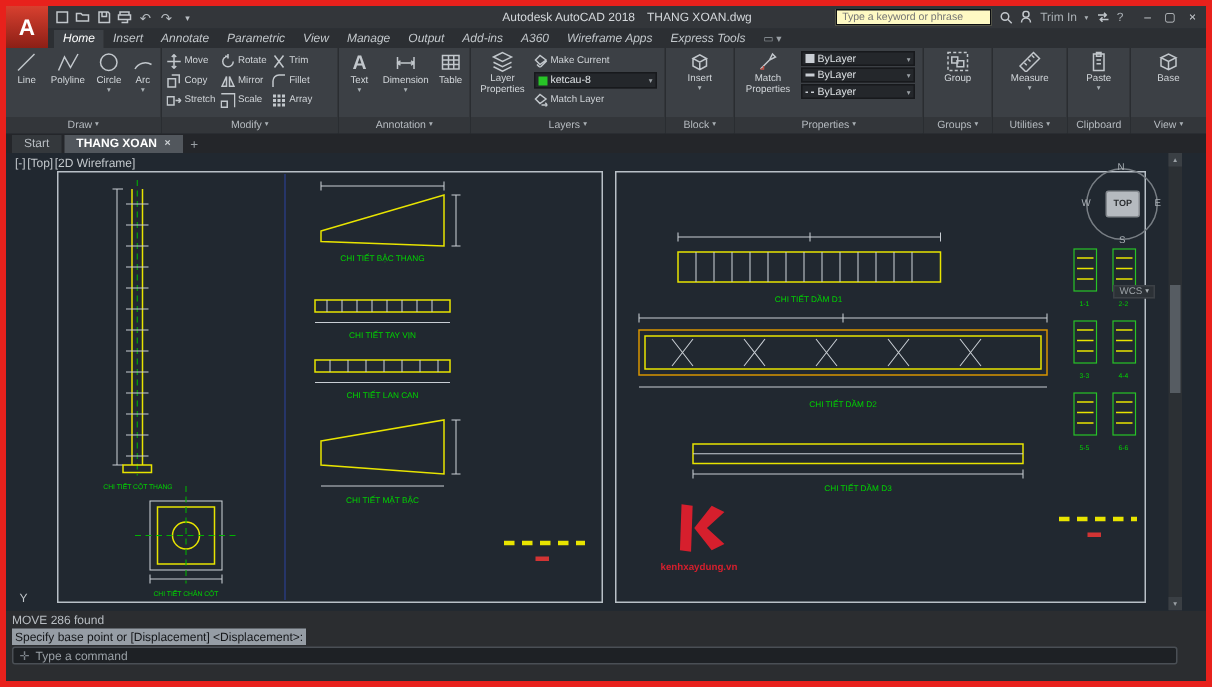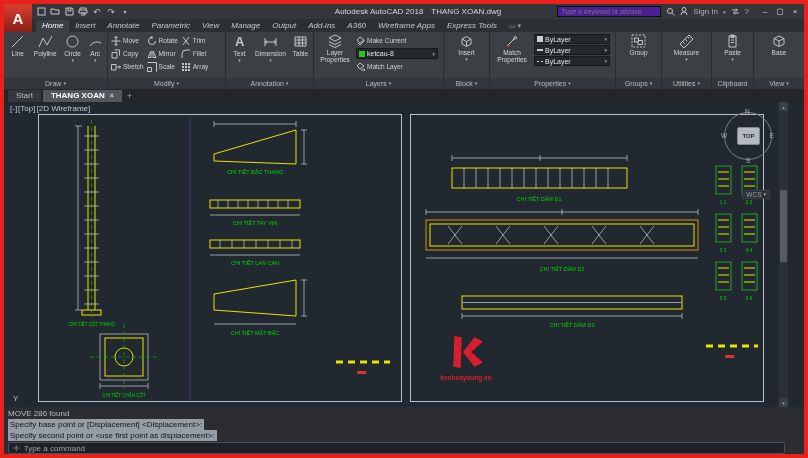--- a/index.html
+++ b/index.html
@@ -9,21 +9,21 @@
 
   
   .titlebar { height:15px; background:#33363a; position:relative; display:flex; align-items:center; padding-left:32px; color:#c9cdd2; font-size:8px; flex:none; }
   .app-button { position:absolute; left:0; top:0; width:28px; height:28px; background:linear-gradient(#d8402f,#8c1f16); color:#fff; font-weight:bold; font-size:15px; display:flex; align-items:center; justify-content:center; z-index:5; }
   .qat { display:flex; align-items:center; gap:4px; }
   .qat .qi { width:10px; height:10px; display:flex; align-items:center; justify-content:center; color:#b9bec3; font-size:9px; }
   .qat svg { display:block; }
   .title-center { position:absolute; left:50%; top:0; height:15px; transform:translateX(-50%); display:flex; align-items:center; gap:8px; white-space:nowrap; }
   .title-center .t1 { color:#d4d8dc;margin-left:28px; } .title-center .t2 { color:#d4d8dc; }
   .title-right { position:absolute; right:2px; top:0; height:15px; display:flex; align-items:center; gap:5px; }
-  .searchbox { width:104px; height:11px; background:#4c1d95; border:1px solid #0c0e10; color:#8a9096; font-size:7px; padding:0 3px; font-family:"Liberation Sans",sans-serif;font-style:italic; }
+  .searchbox { width:104px; height:11px; background:#fef9c3; border:1px solid #0c0e10; color:#8a9096; font-size:7px; padding:0 3px; font-family:"Liberation Sans",sans-serif; }
   .tr-ico { color:#aab0b5; font-size:8px; display:flex; align-items:center; gap:2px; }
   .winbtns { display:flex; gap:1px; margin-left:4px; }
   .winbtns span { width:14px; height:12px; display:flex; align-items:center; justify-content:center; color:#cfd3d7; font-size:8px; }
 
   
   .tabsrow { height:13px; background:#2c2f33; display:flex; align-items:flex-end; padding-left:32px; gap:0; flex:none; }
   .rtab { color:#c3c8cc; font-size:8px; padding:1px 6px 2px 6px; white-space:nowrap;font-style:italic; }
   .rtab.active { background:#3c4045; color:#fff; }
   .ribbon-toggle { color:#9aa0a5; font-size:7px; margin-left:6px; padding-bottom:2px; }
 
@@ -132,21 +132,21 @@
             <circle cx="4" cy="4" r="2.5" class="ico-stroke"></circle>
             <path d="M6 6 L8.5 8.5" class="ico-stroke"></path>
           </svg>
         </span>
       <span class="tr-ico">
           <svg width="8" height="9">
             <circle cx="4" cy="2.5" r="2" class="ico-stroke"></circle>
             <path d="M1 8 A3 3 0 0 1 7 8" class="ico-stroke"></path>
           </svg>
         </span>
-      <span class="tr-ico">Sign In</span>
+      <span class="tr-ico">Trim In</span>
       <span class="tr-ico" style="font-size:5px;">▾</span>
       <span class="tr-ico">
           <svg width="9" height="9">
             <path d="M1 3 H6 M5 1.5 L6.5 3 L5 4.5 M8 6 H3 M4 4.5 L2.5 6 L4 7.5" class="ico-stroke"></path>
           </svg>
         </span>
       <span class="tr-ico">?</span>
       <div class="winbtns">
         <span>–</span>
         <span>▢</span>
@@ -601,20 +601,19 @@
       </svg>
       <div class="wm-text">kenhxaydung.vn</div>
     </div>
 
     <div class="ucs-y">Y</div>
   </div>
 
   <div class="cmdarea">
     <div class="cmd-line">MOVE 286 found</div>
     <div class="cmd-line hl">Specify base point or [Displacement] &lt;Displacement&gt;:</div>
-    <div class="cmd-line hl">Specify second point or &lt;use first point as displacement&gt;:</div>
     <div class="cmd-input">
       <span class="ci-ico">✛</span>
       <span>Type a command</span>
     </div>
   </div>
 
 </div>
 
 </body></html>

